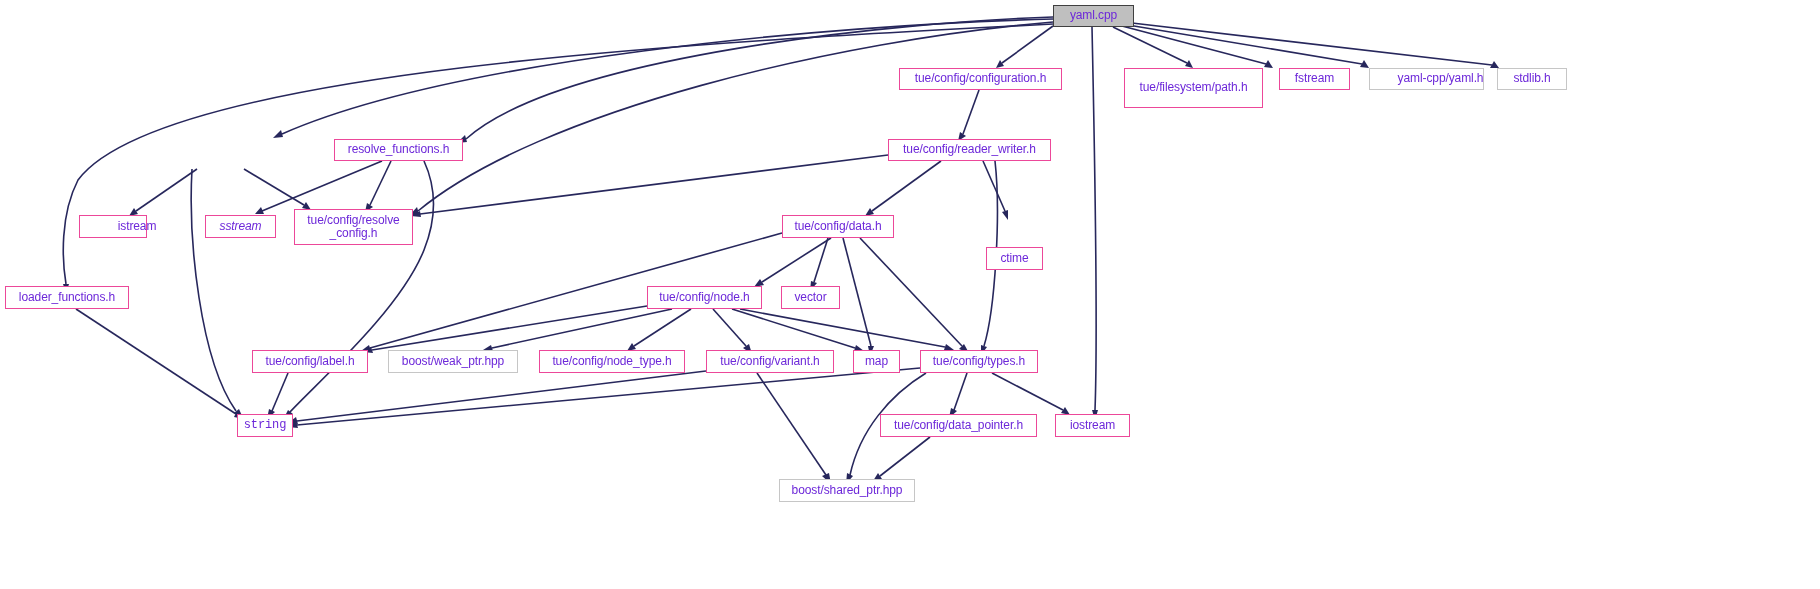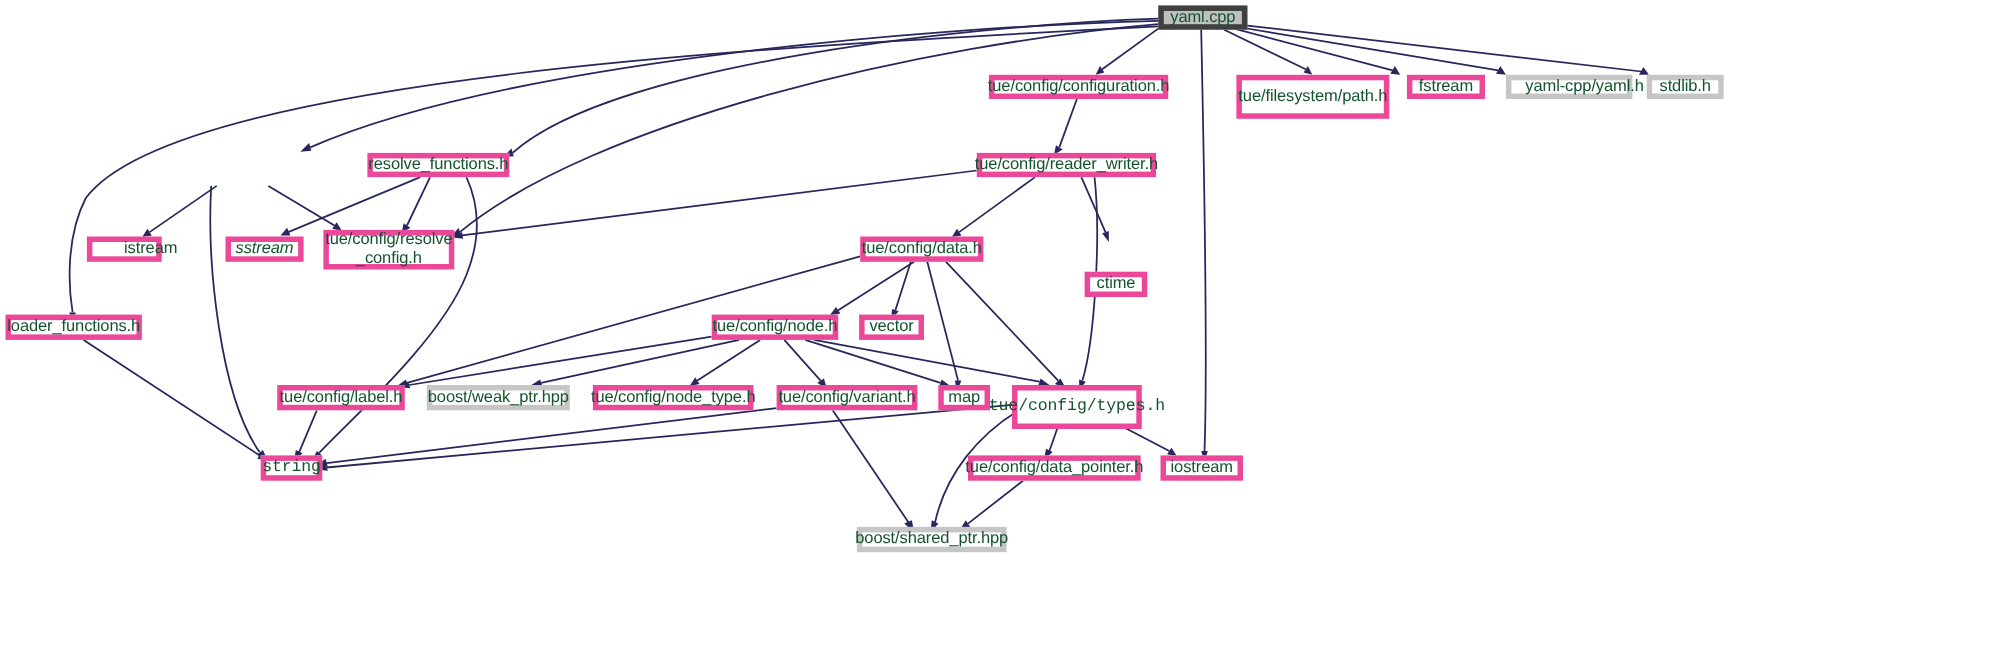--- a/index.html
+++ b/index.html
@@ -32,23 +32,23 @@
     stroke: none;
   }
   .node-box {
     position: absolute;
     box-sizing: border-box;
     display: flex;
     align-items: center;
     justify-content: center;
     text-align: center;
     background: #ffffff;
-    border: 5px solid #ec4899;
-    color: #14532d;
-    font-size: 15px;
+    border: 1px solid #ec4899;
+    color: #6d28d9;
+    font-size: 12px;
     line-height: 1.12;
     white-space: pre;
     letter-spacing: -0.1px;
   }
   .node-box.root {
     background: #bfbfbf;
     border-color: #404040;
   }
   .node-box.external {
     border-color: #c6c6c6;
@@ -199,18 +199,18 @@
   <div class="node-box" style="left:782px;top:215px;width:112px;height:23px;">tue/config/data.h</div>
   <div class="node-box" style="left:986px;top:215px;width:57px;height:23px;margin-top:32px;">ctime</div>
   <div class="node-box" style="left:5px;top:286px;width:124px;height:23px;">loader_functions.h</div>
   <div class="node-box" style="left:647px;top:286px;width:115px;height:23px;">tue/config/node.h</div>
   <div class="node-box" style="left:781px;top:286px;width:59px;height:23px;">vector</div>
   <div class="node-box" style="left:252px;top:350px;width:116px;height:23px;">tue/config/label.h</div>
   <div class="node-box external" style="left:388px;top:350px;width:130px;height:23px;">boost/weak_ptr.hpp</div>
   <div class="node-box" style="left:539px;top:350px;width:146px;height:23px;">tue/config/node_type.h</div>
   <div class="node-box" style="left:706px;top:350px;width:128px;height:23px;">tue/config/variant.h</div>
   <div class="node-box" style="left:853px;top:350px;width:47px;height:23px;">map</div>
-  <div class="node-box" style="left:920px;top:350px;width:118px;height:40px;font-family:Liberation Mono, monospace;">tue/config/types.h</div>
+  <div class="node-box" style="left:920px;top:350px;width:118px;height:23px;">tue/config/types.h</div>
   <div class="node-box" style="left:237px;top:414px;width:56px;height:23px;font-family:Liberation Mono, monospace;">string</div>
   <div class="node-box" style="left:880px;top:414px;width:157px;height:23px;">tue/config/data_pointer.h</div>
   <div class="node-box" style="left:1055px;top:414px;width:75px;height:23px;">iostream</div>
   <div class="node-box external" style="left:779px;top:479px;width:136px;height:23px;">boost/shared_ptr.hpp</div>
 </div>
 
 </body></html>

